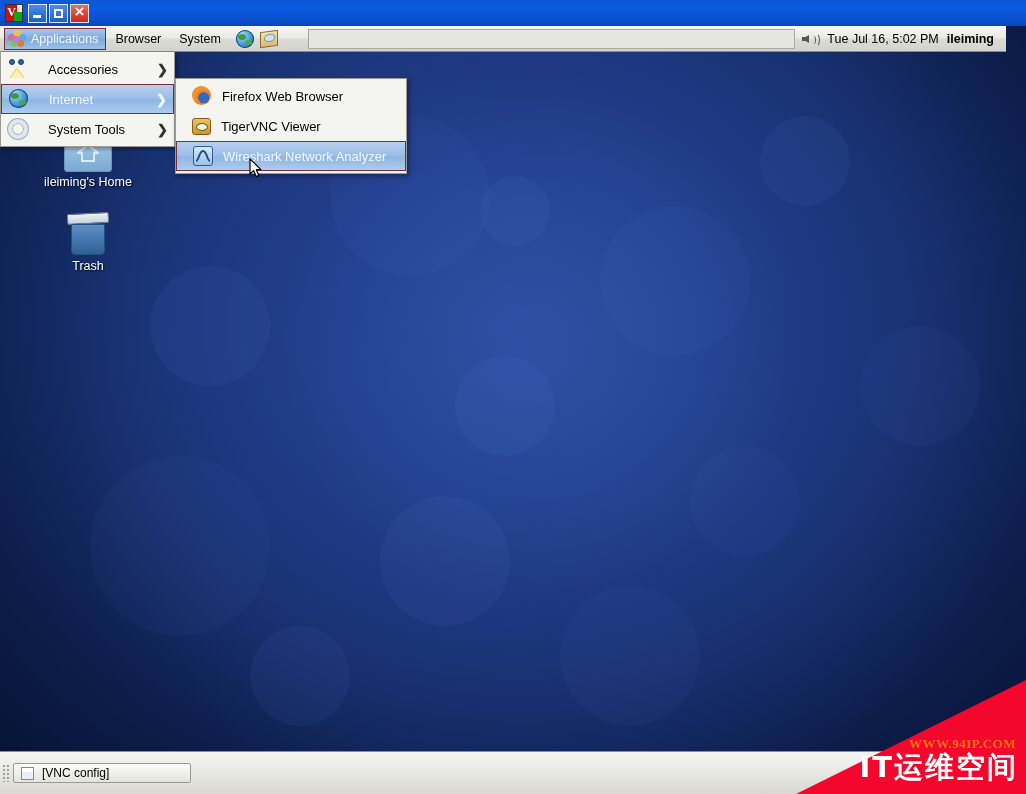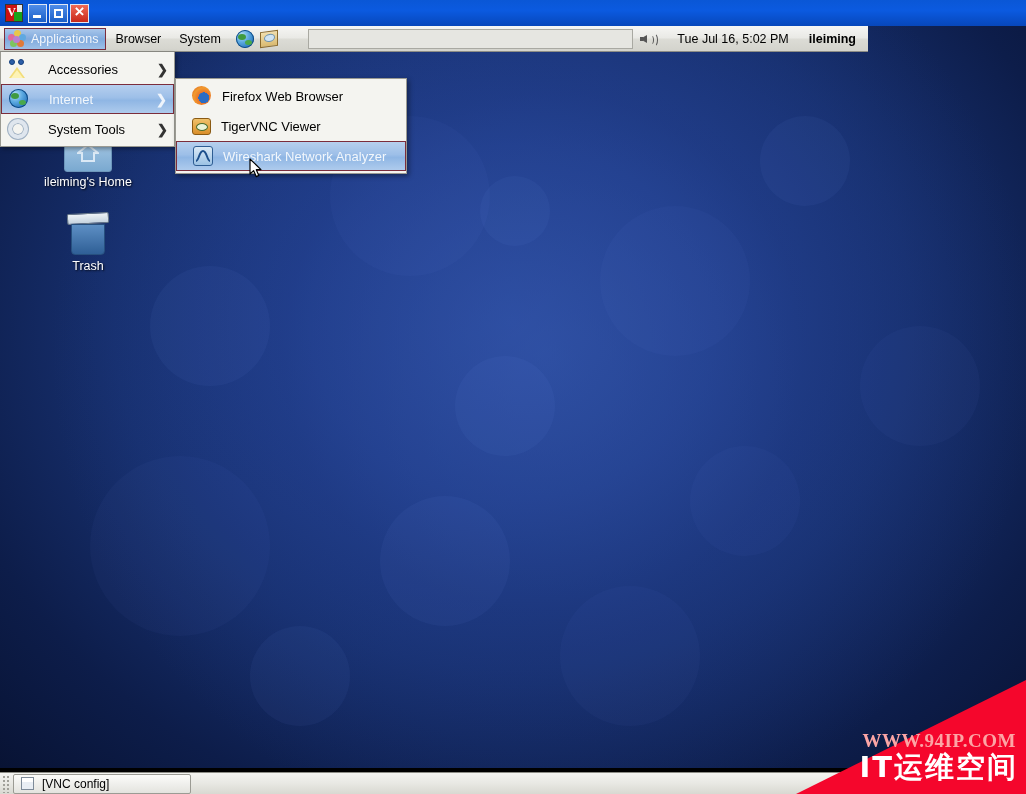--- a/index.html
+++ b/index.html
@@ -118,21 +118,21 @@
     position: absolute;
     border-radius: 50%;
     background: rgba(120,160,255,0.055);
   }
   .bubble.b2 { background: rgba(120,160,255,0.04); }
 
   
   .toppanel {
     position: absolute;
     left: 0; top: 26px;
-    width: 868px; height: 26px;
+    width: 1006px; height: 26px;
     background: linear-gradient(to bottom, #f6f6f4 0%, #e9e9e5 48%, #dcdcd6 52%, #d3d3cc 100%);
     border-bottom: 1px solid #8d8d86;
     box-sizing: border-box;
     display: flex;
     align-items: center;
     font-size: 12.5px;
     color: #000;
   }
   .appl-btn {
     display: flex;
@@ -170,21 +170,21 @@
   }
   .tray {
     display: flex;
     align-items: center;
     gap: 0;
     margin-right: 4px;
     flex: 0 0 auto;
   }
   .clock {
     font-size: 12.5px;
-    padding: 0 20px;
+    padding: 0 8px;
     white-space: nowrap;
   }
   .user {
     font-size: 12.5px;
     font-weight: bold;
     padding-right: 8px;
     white-space: nowrap;
     cursor: pointer;
   }
 
@@ -409,21 +409,21 @@
     position: absolute;
     left: 249px; top: 158px;
     z-index: 60;
     pointer-events: none;
   }
 
   
   .botpanel {
     position: absolute;
     left: 0; bottom: 0;
-    width: 1026px; height: 22px;
+    width: 1026px; height: 43px;
     background: linear-gradient(to bottom,#f4f4f1 0%,#e8e8e3 50%,#d8d8d1 100%);
     border-top: 1px solid #8d8d86;
     box-sizing: border-box;
     display: flex;
     align-items: center;
   }
   .grip {
     width: 8px; height: 18px; margin-left: 2px;
     background-image:
       radial-gradient(circle, #a0a099 0.8px, transparent 1px);
@@ -463,24 +463,24 @@
   .wm .tri {
     position: absolute;
     right: 0; bottom: 0;
     width: 230px; height: 114px;
     background: #f5062c;
     clip-path: polygon(100% 0, 100% 100%, 0 100%);
   }
   .wm .url {
     position: absolute;
     right: 10px; bottom: 42px;
-    color: #fca5a5;
+    color: #f97316;
     font-family: "Liberation Serif", serif;
     font-weight: bold;
-    font-size: 19px;
+    font-size: 13px;
     letter-spacing: 0.5px;
     white-space: nowrap;
   }
   .wm .cn {
     position: absolute;
     right: 8px; bottom: 6px;
     color: #ffffff;
     font-family: "DejaVu Sans", sans-serif;
     font-weight: bold;
     font-size: 29px;

